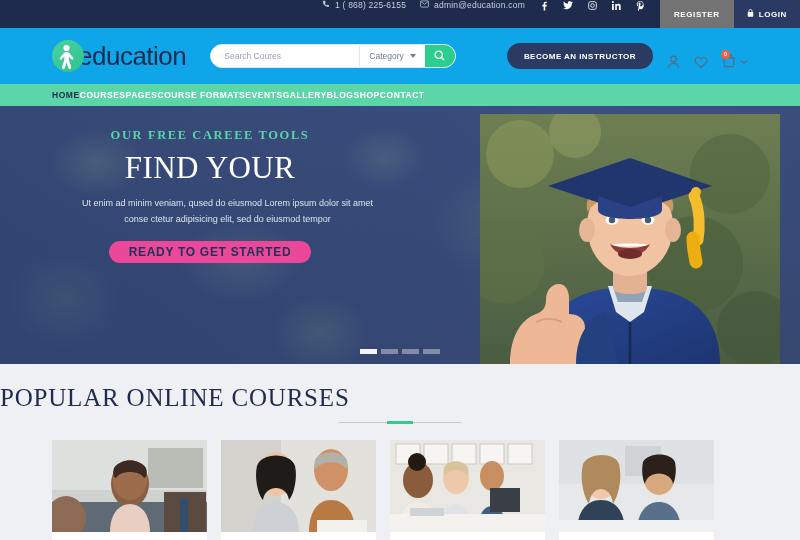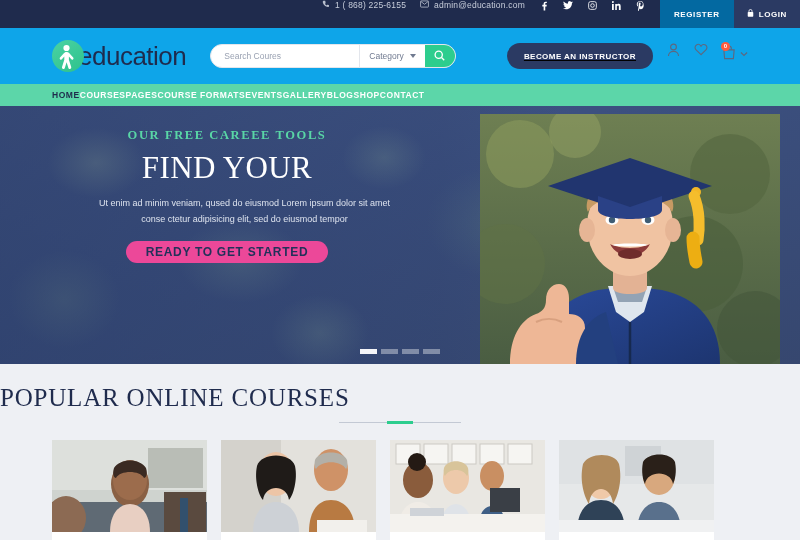--- a/index.html
+++ b/index.html
@@ -16,21 +16,21 @@
     justify-content:flex-end; padding-right:0; position:relative;
   }
   .tb-inner{ display:flex; align-items:flex-start; height:28px; }
   .tb-item{ display:flex; align-items:center; color:#c7cdda; font-size:8.5px; letter-spacing:.2px; }
   .tb-phone{ margin-right:14px; }
   .tb-mail{ margin-right:14px; }
   .tb-ico{ display:inline-block; margin-right:5px; opacity:.92; }
   .socials{ display:flex; align-items:center; gap:13px; margin-right:14px; }
   .socials span{ color:#ffffff; font-size:9.5px; line-height:1; display:flex; align-items:center; justify-content:center; width:11px;height:11px; }
   .btn-register{
-    background:#0369a1; color:#fff; font-size:8px; font-weight:700;
+    background:#737373; color:#fff; font-size:8px; font-weight:700;
     letter-spacing:.6px; height:28px; display:flex; align-items:center;
     padding:0 14px;
   }
   .btn-login{
     background:#2b3a63; color:#fff; font-size:8px; font-weight:700;
     letter-spacing:.6px; height:28px; display:flex; align-items:center;
     padding:0 13px; gap:5px;
   }
 
   
@@ -51,21 +51,21 @@
     font-size:8.5px; color:#8a93a6; font-family:"Liberation Sans",sans-serif; background:transparent;
   }
   .search-input::placeholder{ color:#9aa2b2; }
   .cat{
     border-left:1px solid #e3e6ec; height:22px; display:flex; align-items:center;
     padding:0 9px; font-size:8.5px; color:#6a7governor; color:#707a90; gap:6px; white-space:nowrap;
   }
   .caret{ width:0;height:0;border-left:3.2px solid transparent;border-right:3.2px solid transparent;border-top:4px solid #707a90; }
   .searchbtn{ width:30px;height:24px;background:#2dcd8e;display:flex;align-items:center;justify-content:center; }
 
-  .hdr-right{ margin-left:auto; display:flex; align-items:flex-start; gap:14px;text-decoration:underline; }
+  .hdr-right{ margin-left:auto; display:flex; align-items:flex-end; gap:14px; }
   .instr-btn{
     background:#2b3a63; color:#fff; border-radius:14px; height:26px;
     display:flex;align-items:center;padding:0 17px; font-size:8px;
     font-weight:700; letter-spacing:.45px;
   }
   .hdr-ico{ color:#5d6880; display:flex; align-items:center; }
   .bagwrap{ position:relative; display:flex; align-items:center; gap:4px;}
   .badge{
     position:absolute; top:-3px; right:6px; width:9px;height:9px;border-radius:50%;
     background:#ff5a3c; color:#fff; font-size:6px; display:flex;align-items:center;justify-content:center;
@@ -87,21 +87,21 @@
       radial-gradient(ellipse 90px 60px at 30% 60%, rgba(130,160,150,.35), transparent 70%),
       radial-gradient(ellipse 60px 45px at 48% 20%, rgba(140,170,155,.3), transparent 70%),
       radial-gradient(ellipse 80px 70px at 8% 75%, rgba(120,150,140,.35), transparent 70%),
       radial-gradient(ellipse 70px 55px at 40% 88%, rgba(135,165,150,.3), transparent 70%),
       radial-gradient(ellipse 100px 80px at 62% 45%, rgba(110,145,135,.25), transparent 70%),
       linear-gradient(160deg,#44588a 0%,#3c5080 40%,#36476f 100%);
     filter:blur(.4px);
   }
   .hero-veil{ position:absolute; inset:0; background:linear-gradient(90deg,rgba(40,58,100,.55),rgba(40,58,100,.25) 55%,rgba(40,58,100,0) 70%); }
 
-  .hero-text{ position:absolute; left:17px; top:22px; width:420px; text-align:center; z-index:4; }
+  .hero-text{ position:absolute; left:0; top:22px; width:420px; text-align:center; z-index:4; }
   .kicker{ font-family:"Liberation Serif",serif; font-size:12.5px; color:#59d6a6; letter-spacing:1.6px; font-weight:700; }
   .h1a{ font-family:"Liberation Serif",serif; font-size:31px; color:#ffffff; letter-spacing:.4px; margin-top:8px; line-height:1.08; }
   .h1b{ font-family:"Liberation Serif",serif; font-size:31px; color:#5cd6a9; letter-spacing:.4px; line-height:1.12; }
   .hero-p{ font-size:9px; color:#dde3ee; line-height:1.75; margin-top:12px; padding:0 38px;margin-left:35px; }
   .cta{
     display:inline-flex; align-items:center; justify-content:center;
     background:#ec4899; color:#23315a; font-size:12px; font-weight:700; letter-spacing:.7px;
     height:22px; padding:0 20px; border-radius:11px; margin-top:13px;
   }
   .dots{ position:absolute; bottom:10px; left:0; right:0; display:flex; justify-content:center; gap:4px; z-index:5;}

